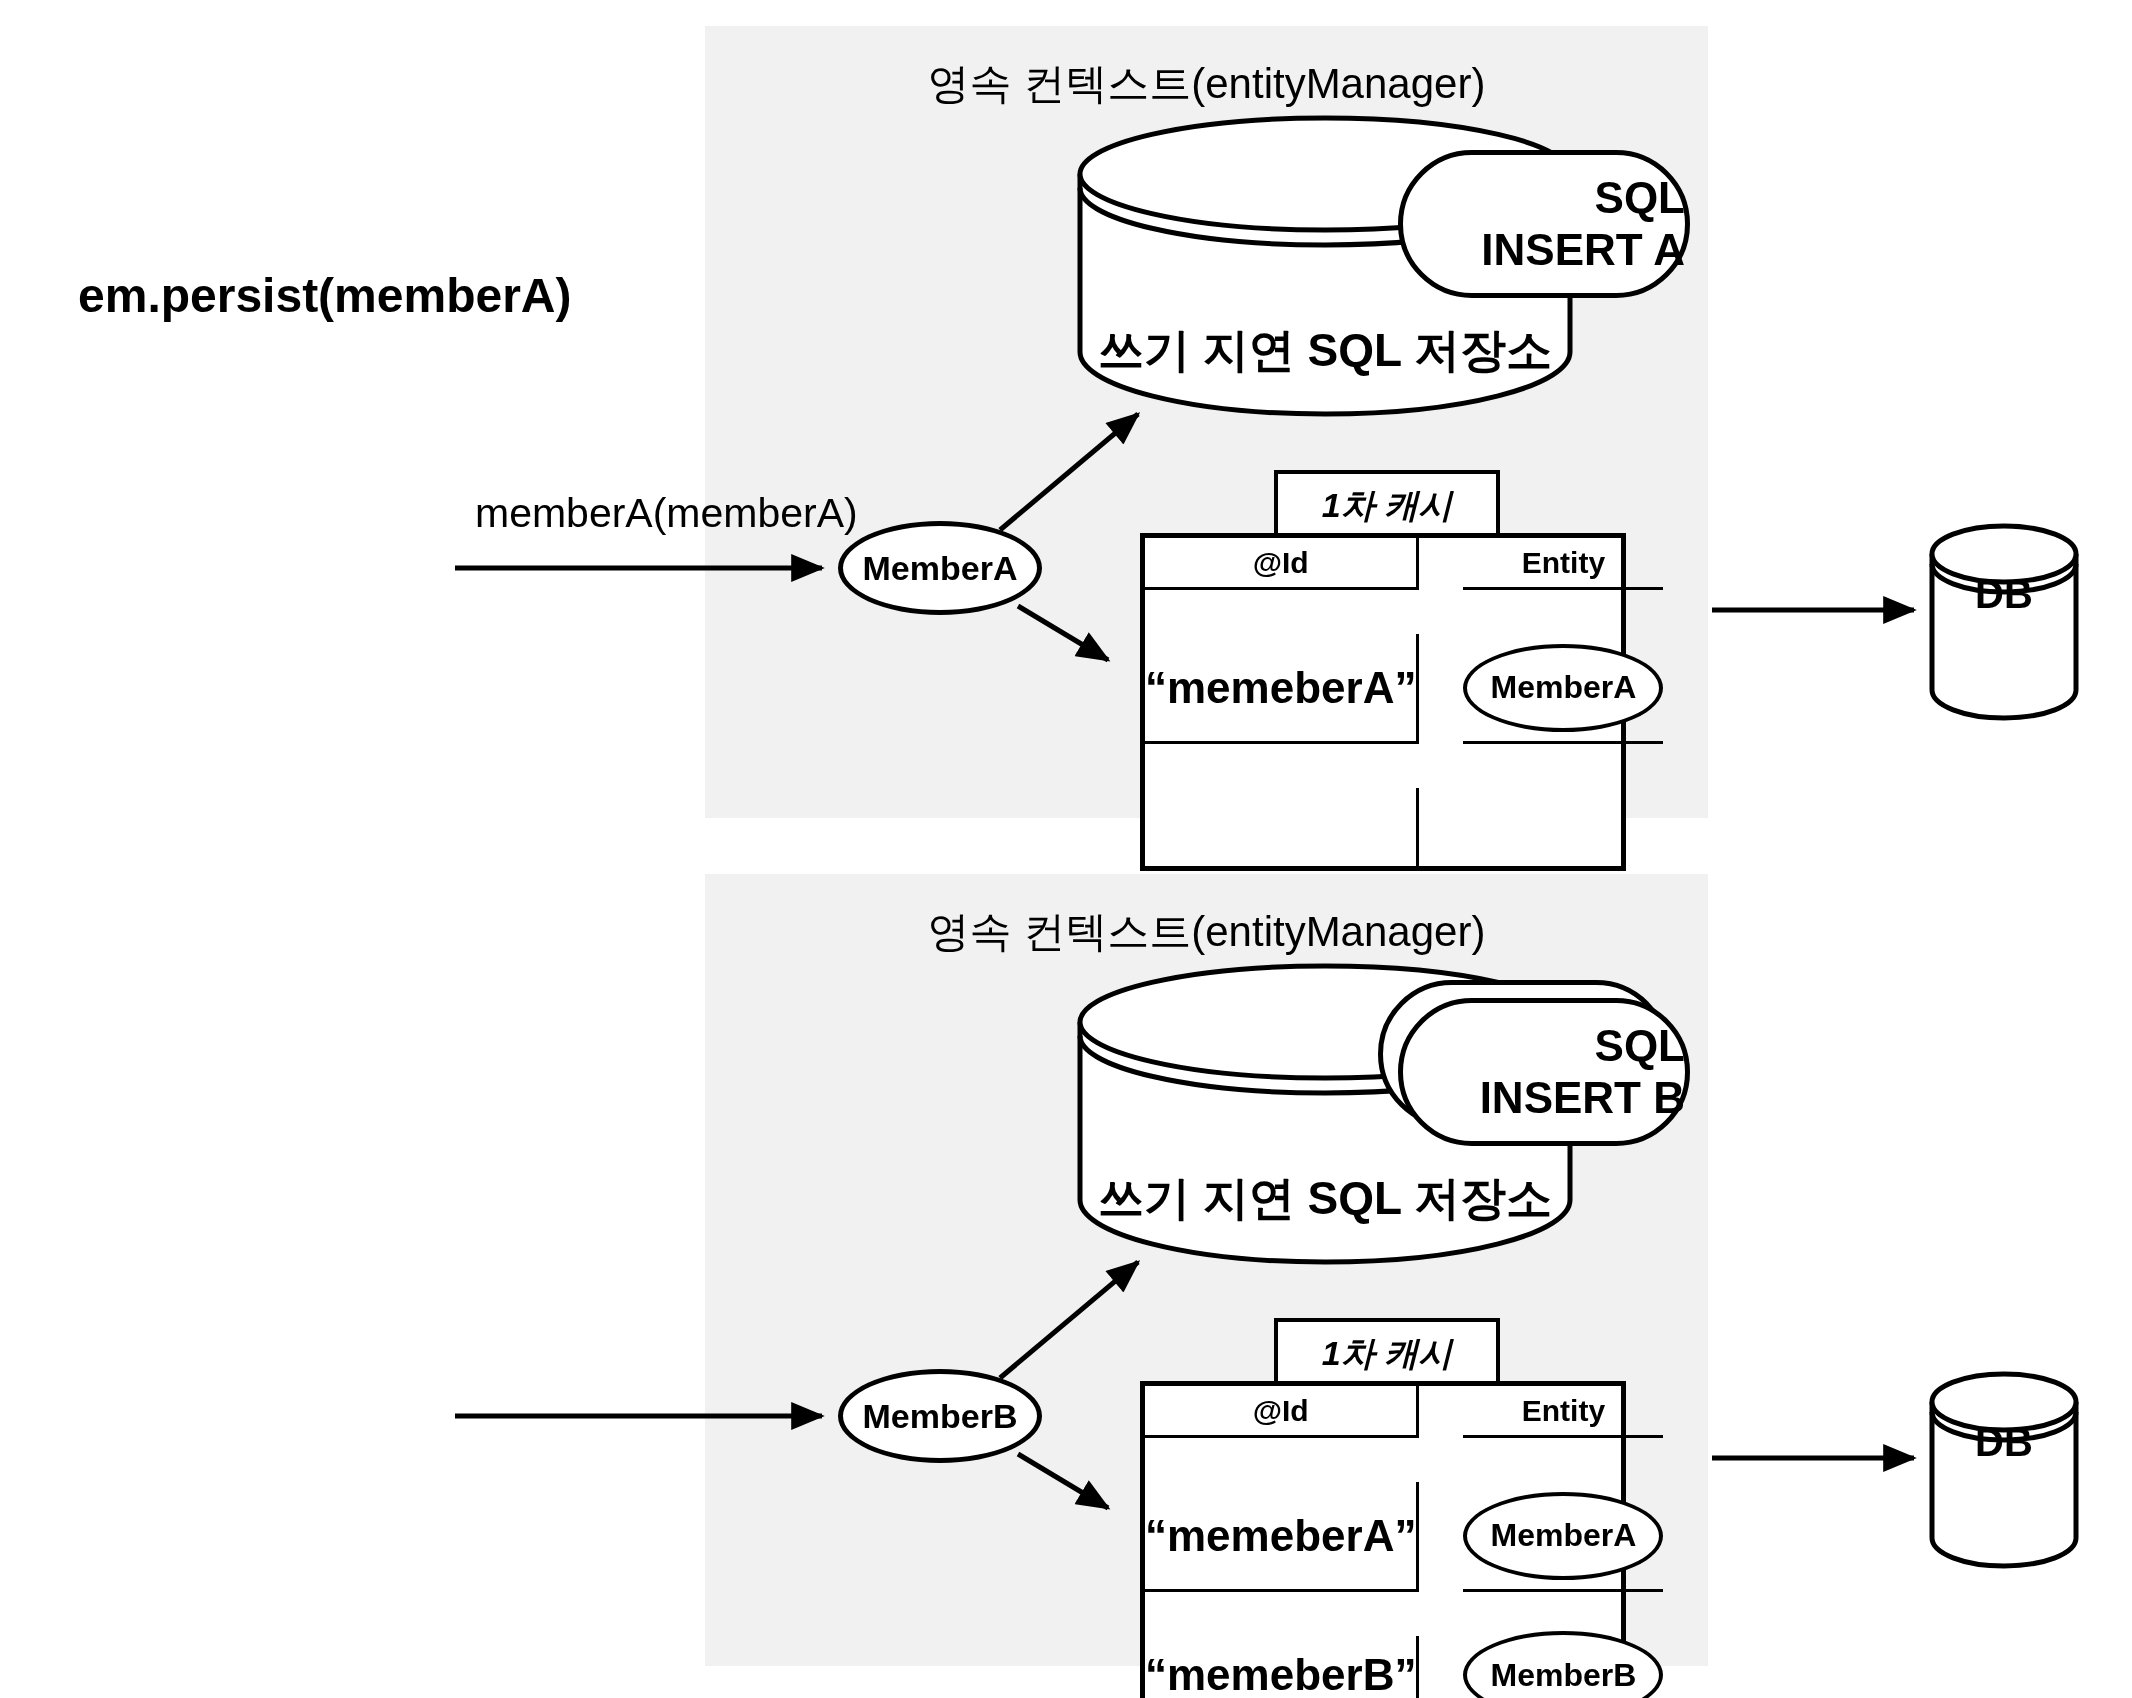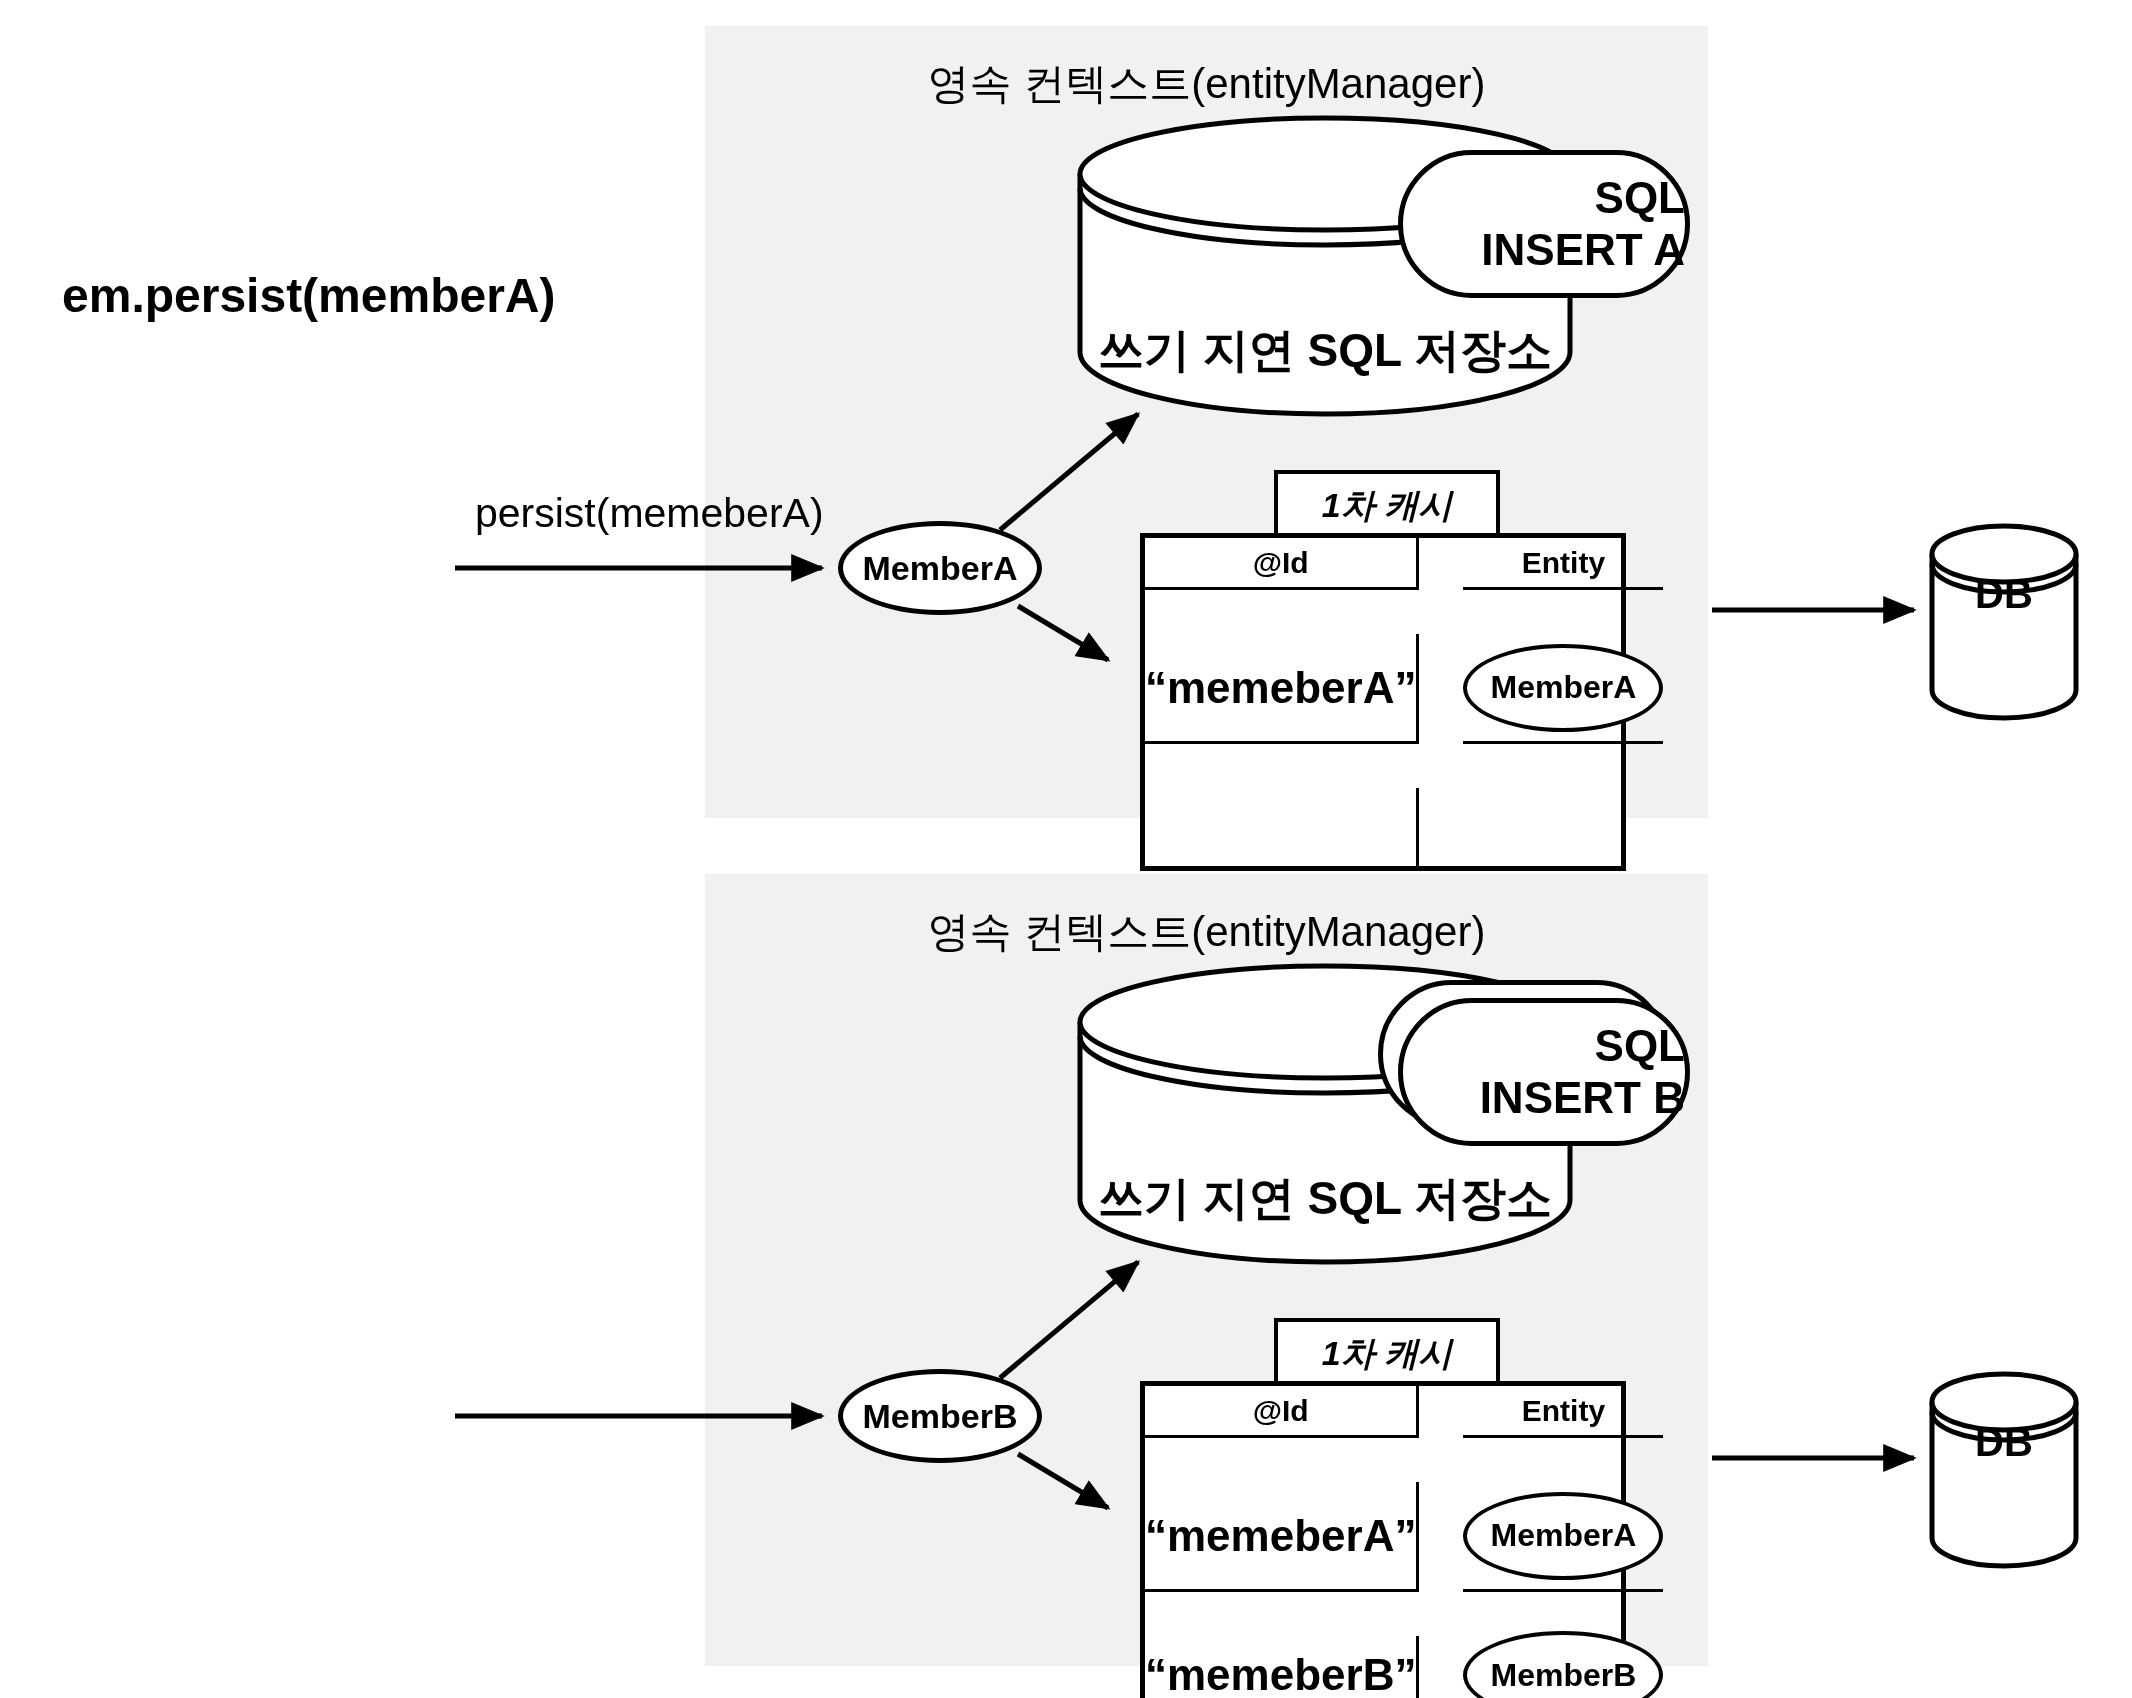--- a/index.html
+++ b/index.html
@@ -12,21 +12,21 @@
     position:relative;width:2132px;height:1698px;background:var(--paper);
     font-family:"Liberation Sans","DejaVu Sans",sans-serif;color:var(--ink);
     overflow:hidden;
   }
   .section{position:absolute;left:0;width:2132px;height:850px;}
   #section-a{top:0;}
   #section-b{top:848px;}
 
   .panel{position:absolute;left:705px;top:26px;width:1003px;height:792px;background:var(--panel_bg);}
   .ctx-title{position:absolute;left:705px;top:56px;width:1003px;text-align:center;font-size:42px;letter-spacing:0;}
-  .method-label{position:absolute;left:62px;top:268px;font-size:48px;font-weight:700;}
+  .method-label{position:absolute;left:78px;top:268px;font-size:48px;font-weight:700;}
   .persist-label{position:absolute;left:475px;top:490px;font-size:41px;}
 
   .arrows{position:absolute;left:0;top:0;z-index:2;}
 
   .entity-ellipse{
     position:absolute;left:838px;top:521px;width:204px;height:94px;
     border:5px solid var(--ink);border-radius:50%;background:var(--paper);
     display:flex;align-items:center;justify-content:center;
     font-size:34px;font-weight:600;z-index:3;box-sizing:border-box;
   }
@@ -92,21 +92,21 @@
         <marker id="ah-a" viewBox="0 0 12 10" refX="11" refY="5" markerWidth="34" markerHeight="28" markerUnits="userSpaceOnUse" orient="auto">
           <path d="M0,0 L12,5 L0,10 z" fill="#000"></path>
         </marker>
       </defs>
       <line x1="455" y1="568" x2="822" y2="568" stroke="#000" stroke-width="5" marker-end="url(#ah-a)"></line>
       <line x1="1000" y1="530" x2="1138" y2="414" stroke="#000" stroke-width="5" marker-end="url(#ah-a)"></line>
       <line x1="1018" y1="606" x2="1108" y2="660" stroke="#000" stroke-width="5" marker-end="url(#ah-a)"></line>
       <line x1="1712" y1="610" x2="1914" y2="610" stroke="#000" stroke-width="5" marker-end="url(#ah-a)"></line>
     </svg>
 
-    <div class="persist-label">persist(memeberA)</div>
+    <div class="persist-label">memberA(memberA)</div>
 
     <div class="entity-ellipse">
       <span>MemberA</span>
     </div>
 
     <svg class="store-cyl" width="500" height="310" viewBox="0 0 500 310">
       <path d="M 5 62 L 5 240 A 245 62 0 0 0 495 240 L 495 62" fill="#fff" stroke="#000" stroke-width="5"></path>
       <path d="M 5 76 A 245 57 0 0 0 495 76" fill="none" stroke="#000" stroke-width="5"></path>
       <ellipse cx="250" cy="62" rx="245" ry="56" fill="#fff" stroke="#000" stroke-width="5"></ellipse>
     </svg>

